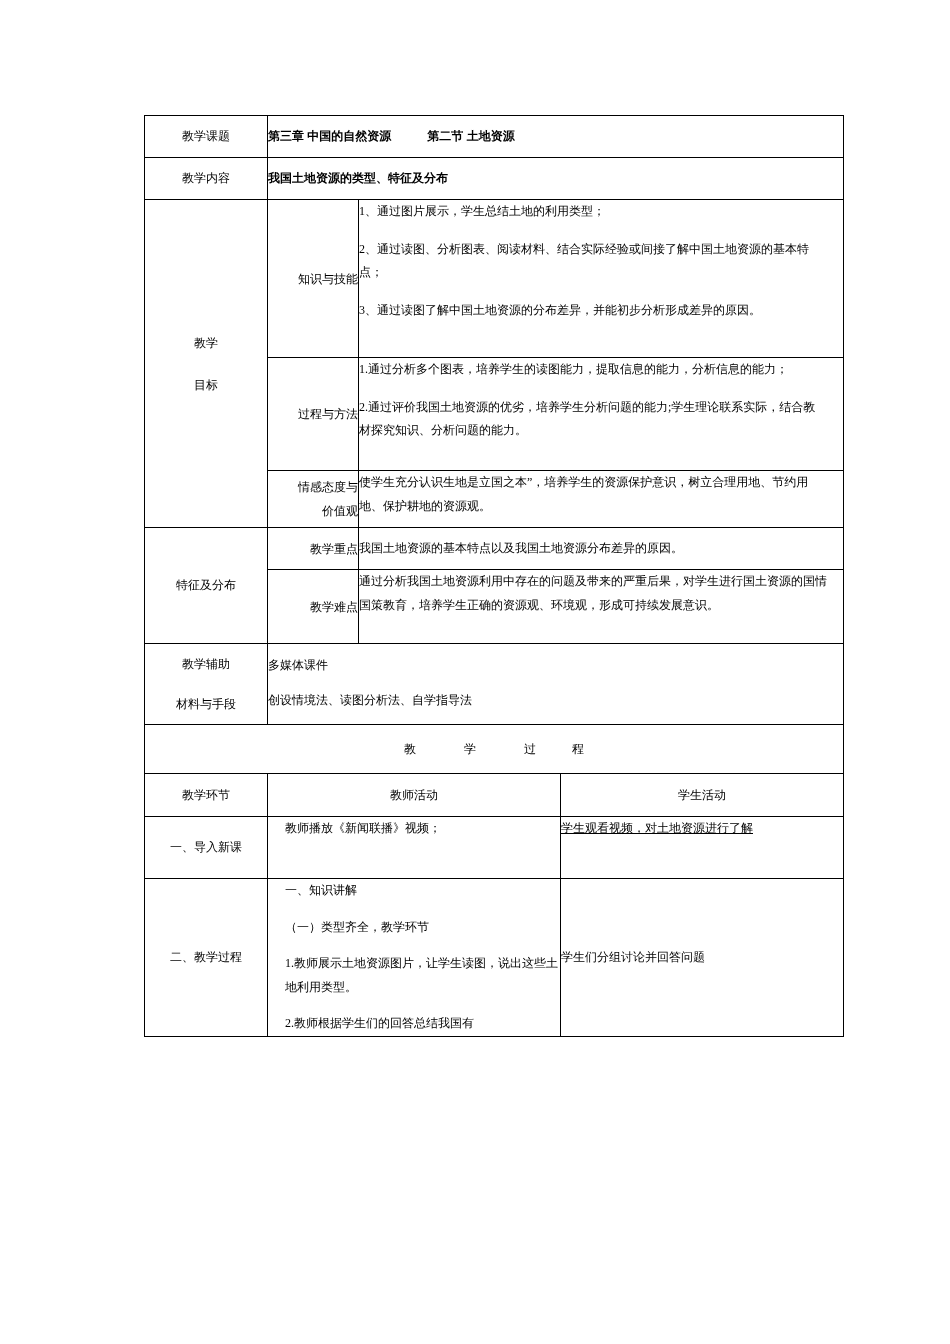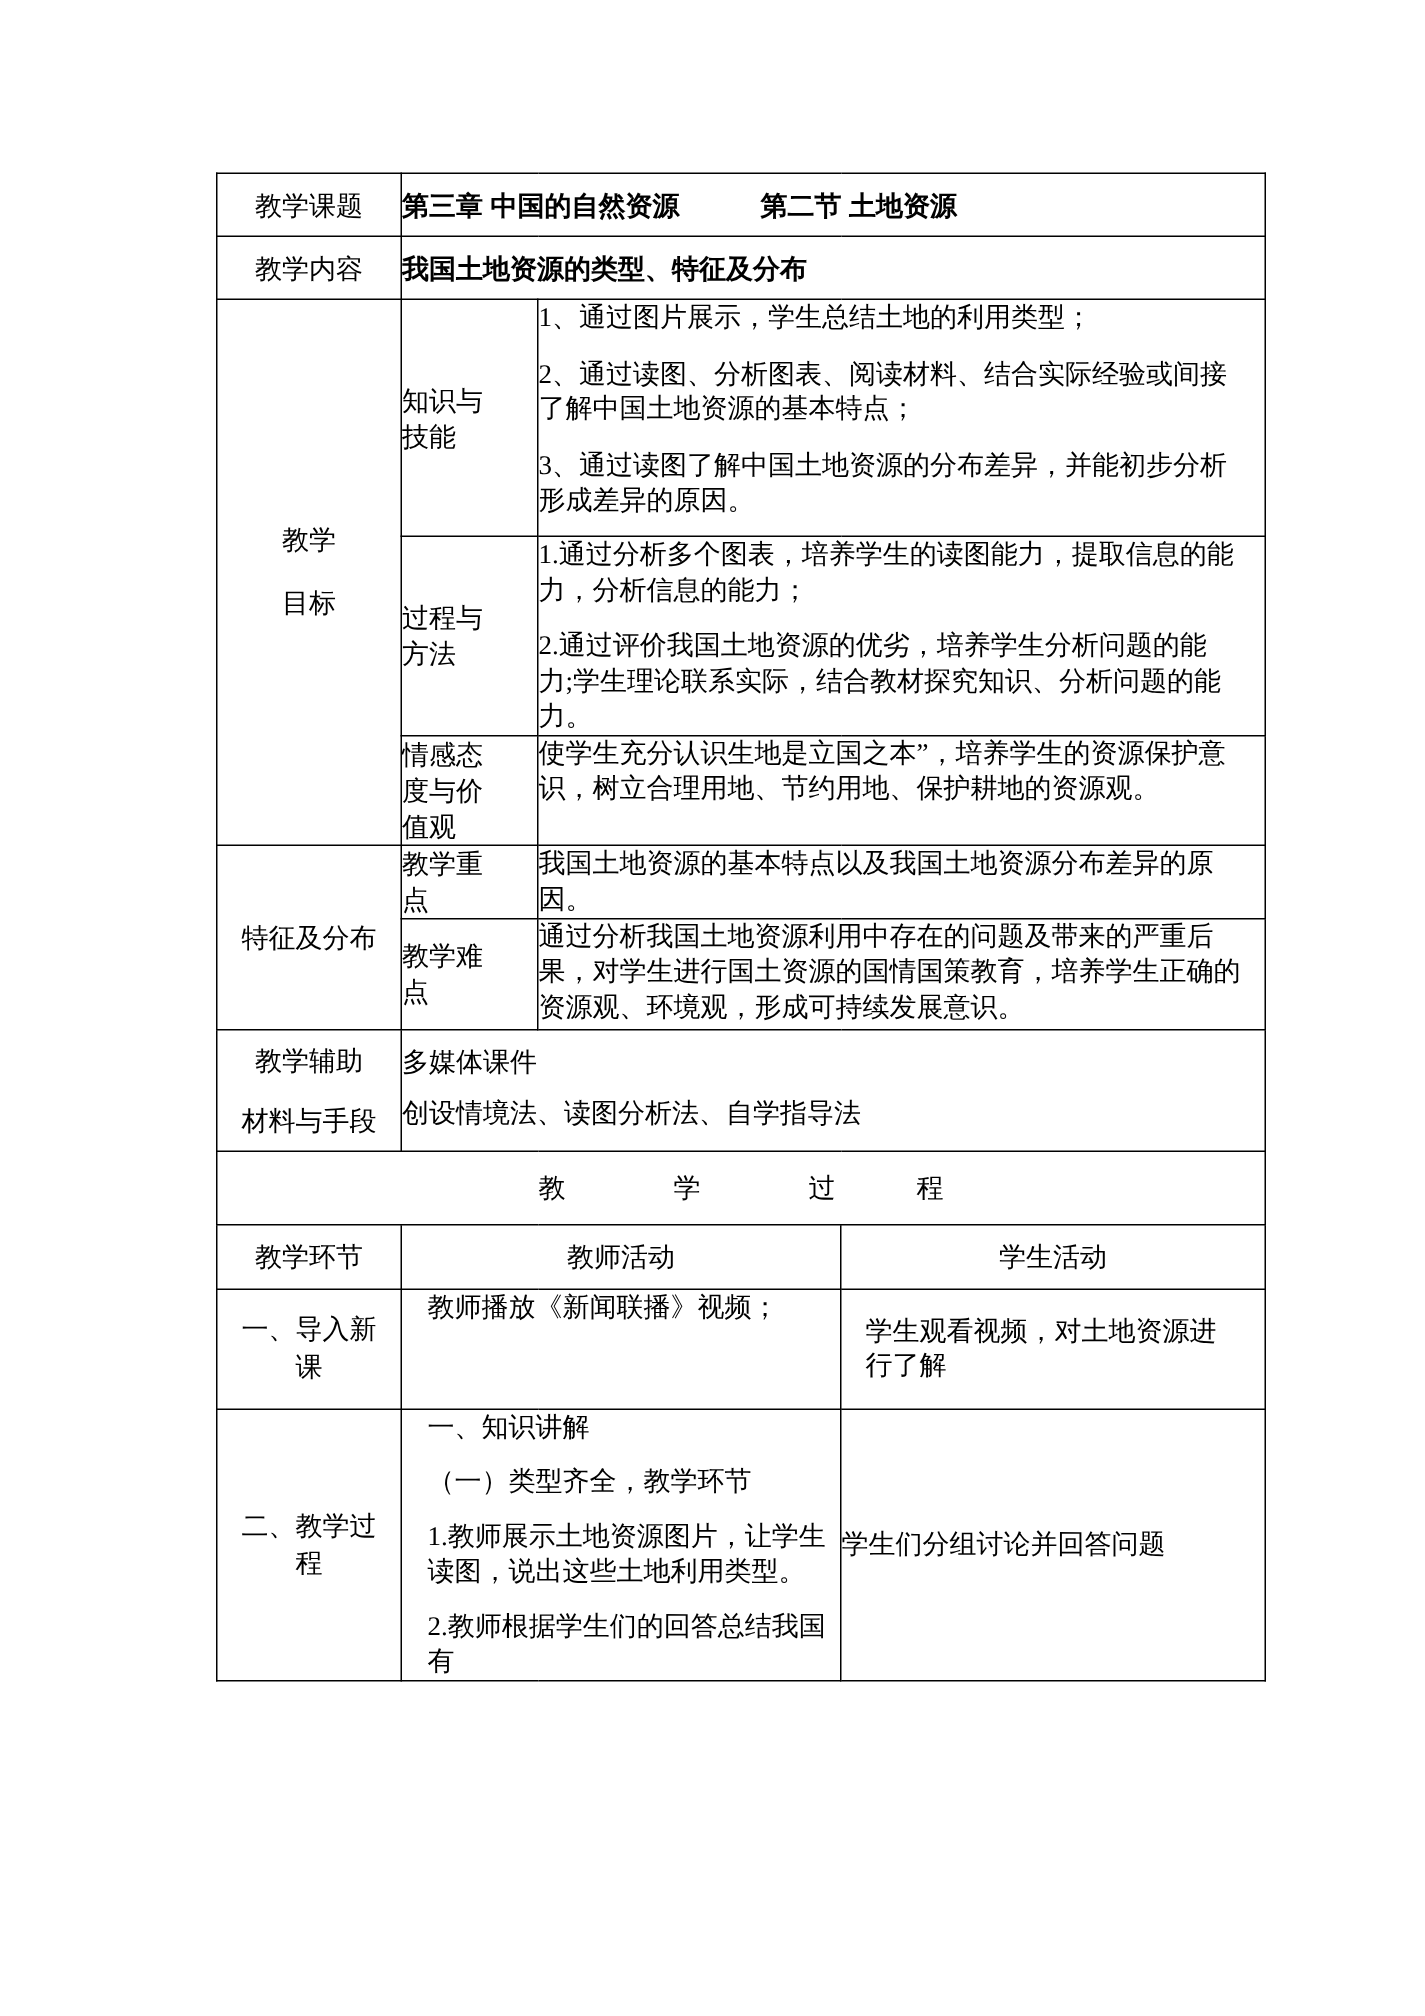--- a/index.html
+++ b/index.html
@@ -13,21 +13,21 @@
   .page { position: relative; width: 950px; height: 1344px; overflow: hidden; }
 
   table.doc {
     position: absolute; left: 144px; top: 115px;
     width: 699px;
     border-collapse: collapse;
     table-layout: fixed;
   }
   table.doc td {
     border: 1.5px solid #000;
-    font-size: 18px;
+    font-size: 12px;
     padding: 0;
     overflow: hidden;
   }
 
   
   tr.r1  { height: 42px; }
   tr.r2  { height: 42px; padding-left: 20px; }
   tr.r3  { height: 158px; }
   tr.r4  { height: 113px; }
   tr.r5  { height: 57px; border-radius: 17px; }
@@ -38,35 +38,35 @@
   tr.r10 { height: 43px; }
   tr.r11 { height: 62px; }
   tr.r12 { height: 155px; }
 
   
   .lbl { text-align: center; vertical-align: middle; }
   .lbl .two-line div { line-height: 42px; }
   .lbl .wrap92 { display: inline-block; max-width: 92px; line-height: 25px; }
 
   
-  .sub { text-align: left; vertical-align: middle; padding: 0 9px; }
+  .sub { text-align: right; vertical-align: middle; padding: 0 9px; }
   .sub .wrap70 { display: inline-block; max-width: 70px; line-height: 24px; }
 
   
   .body-cell { vertical-align: top; padding: 7px 22px 4px 12px; }
   .body-cell p { margin: 0 16px 14px 0; line-height: 23.5px; }
   .body-cell p:last-child { margin-bottom: 0; }
   .v-mid { vertical-align: middle; padding-top: 0; padding-bottom: 0; }
 
   .teach-cell { vertical-align: top; padding: 7px 26px 4px 13px; }
   .teach-cell p { margin: 0 0 13px 17px; line-height: 23.5px; }
   .teach-cell p:last-child { margin-bottom: 0; }
 
   .stu-cell { vertical-align: top; padding: 7px 14px 4px 12px; }
-  .stu-cell p { margin: 16px; line-height: 23.5px; }
+  .stu-cell p { margin: 0; line-height: 23.5px; text-decoration: underline; }
   .stu-mid { vertical-align: middle; padding: 0 14px 0 12px; }
   .stu-mid p { margin: 0; line-height: 23.5px; }
 
   
   .title-cell {
     font-family: "Liberation Sans", sans-serif;
     font-weight: bold;
     font-size: 19px;
     vertical-align: middle;
     padding-left: 22px;

